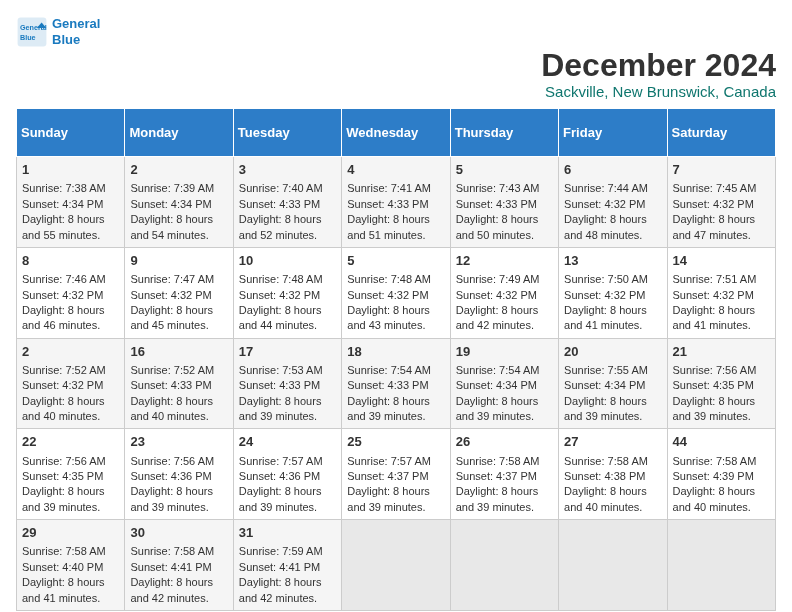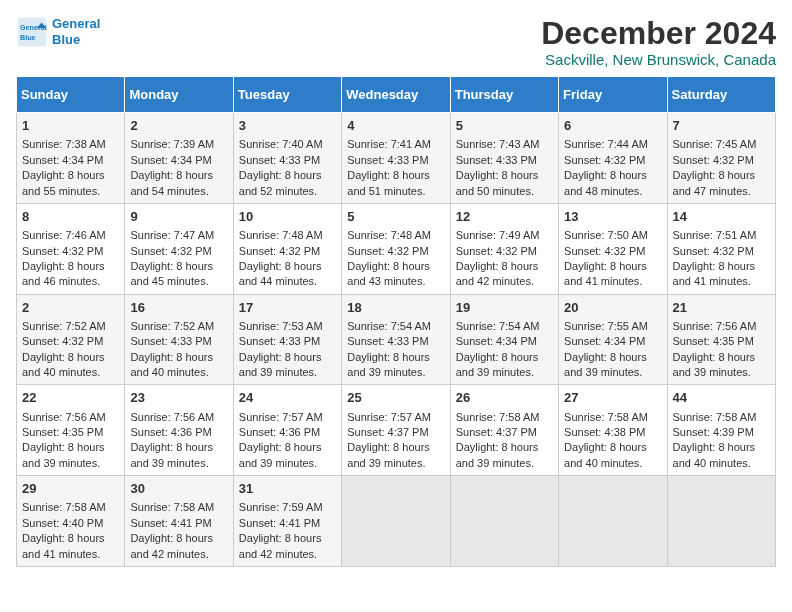--- a/index.html
+++ b/index.html
@@ -20,40 +20,41 @@
       display: flex;
       align-items: center;
       gap: 4px;
     }
     .logo-icon {
       width: 32px;
       height: 32px;
     }
     .title-area {
       text-align: right;
+      margin-top: 32px;
     }
     .main-title {
       font-size: 32px;
       font-weight: bold;
       color: #333;
       line-height: 1.1;
     }
     .subtitle {
       font-size: 15px;
       color: #0f766e;
     }
     table {
       width: 100%;
       border-collapse: collapse;
       font-size: 11px;
     }
     thead tr th {
       background-color: #2d7dc8;
       color: #fff;
-      padding: 10px 4px;
+      padding: 16px 4px;
       text-align: left;
       font-size: 13px;
       font-weight: bold;
       border: 1px solid #fff;
     }
     tbody tr td {
       border: 1px solid #ccc;
       vertical-align: top;
       padding: 4px 5px;
       width: 108px;

